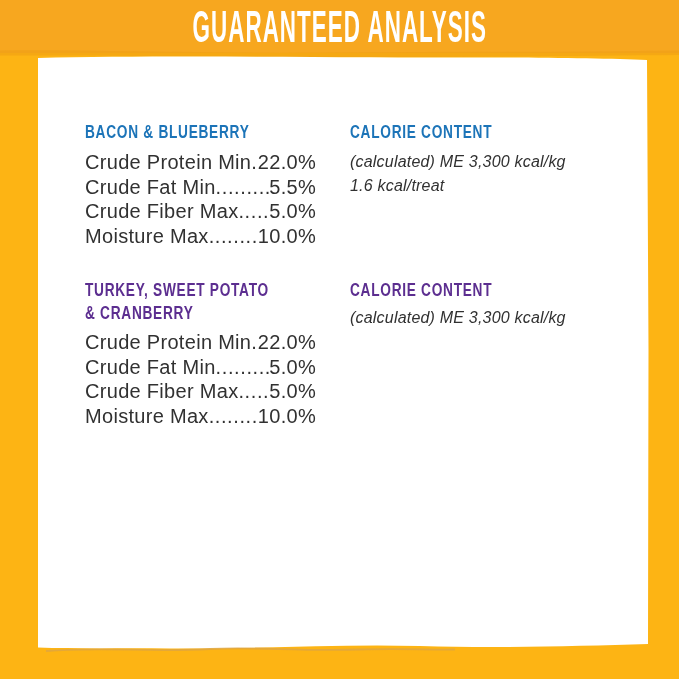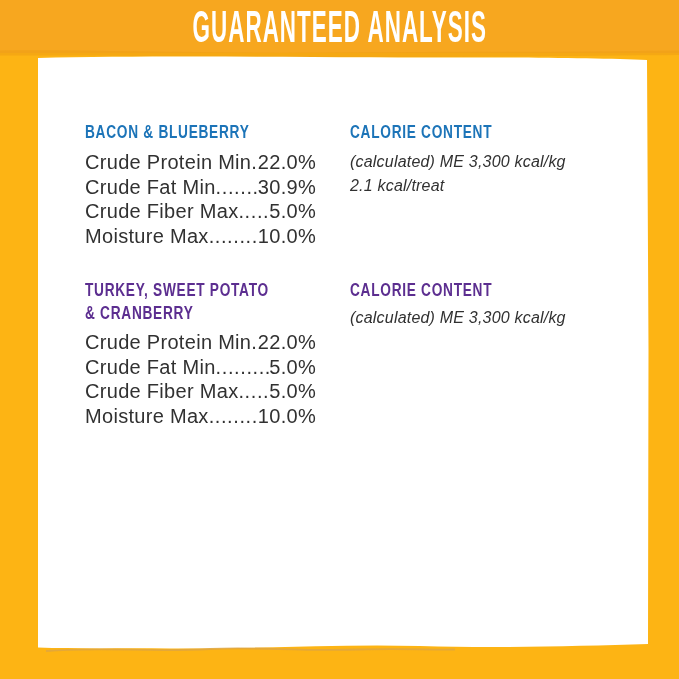--- a/index.html
+++ b/index.html
@@ -63,39 +63,39 @@
 
   <div class="txt rows" style="left:85px;top:150px;">
     <div class="row">
       <span class="lbl">Crude Protein Min</span>
       <span class="dots"></span>
       <span class="val">22.0%</span>
     </div>
     <div class="row">
       <span class="lbl">Crude Fat Min</span>
       <span class="dots"></span>
-      <span class="val">30.9%</span>
+      <span class="val">5.5%</span>
     </div>
     <div class="row">
       <span class="lbl">Crude Fiber Max</span>
       <span class="dots"></span>
       <span class="val">5.0%</span>
     </div>
     <div class="row">
       <span class="lbl">Moisture Max</span>
       <span class="dots"></span>
       <span class="val">10.0%</span>
     </div>
   </div>
 
   <div class="txt flavor-heading accent1" style="left:350px;top:121px;">
     <span>CALORIE CONTENT</span>
   </div>
   <div class="txt cal-line" style="left:350px;top:150px;">(calculated) ME 3,300 kcal/kg</div>
-  <div class="txt cal-line" style="left:350px;top:174px;">2.1 kcal/treat</div>
+  <div class="txt cal-line" style="left:350px;top:174px;">1.6 kcal/treat</div>
 
   <div class="txt flavor-heading accent2 two-line" style="left:85px;top:278px;">
     <span style="display:block">TURKEY, SWEET POTATO</span>
     <span style="display:block">&amp; CRANBERRY</span>
   </div>
 
   <div class="txt rows" style="left:85px;top:330px;">
     <div class="row">
       <span class="lbl">Crude Protein Min</span>
       <span class="dots"></span>

